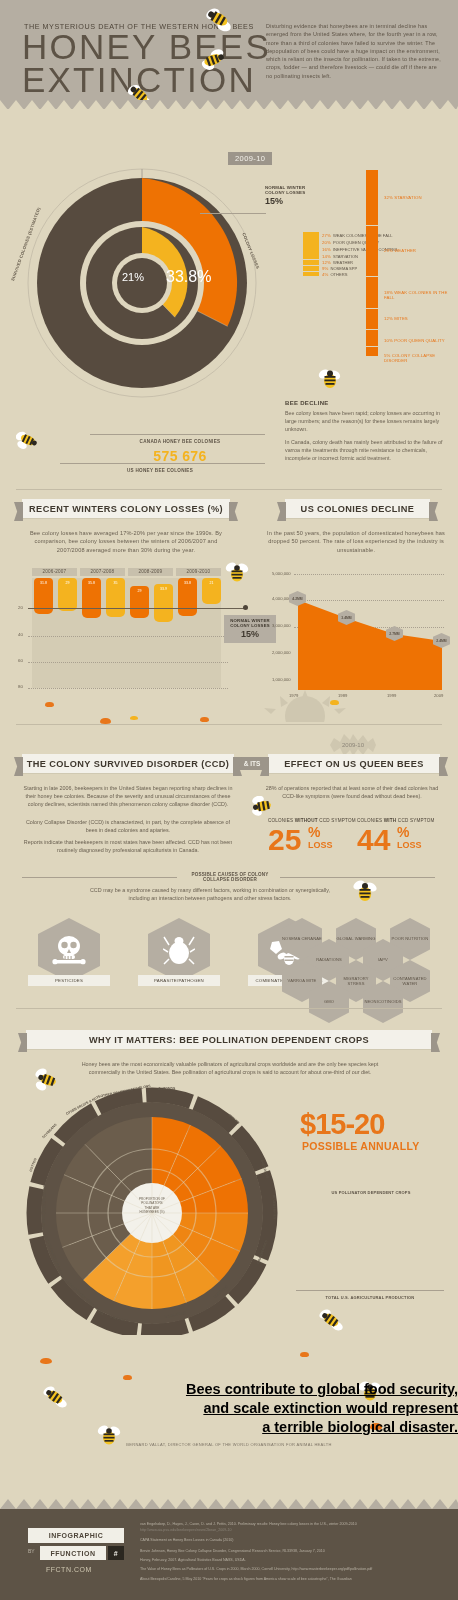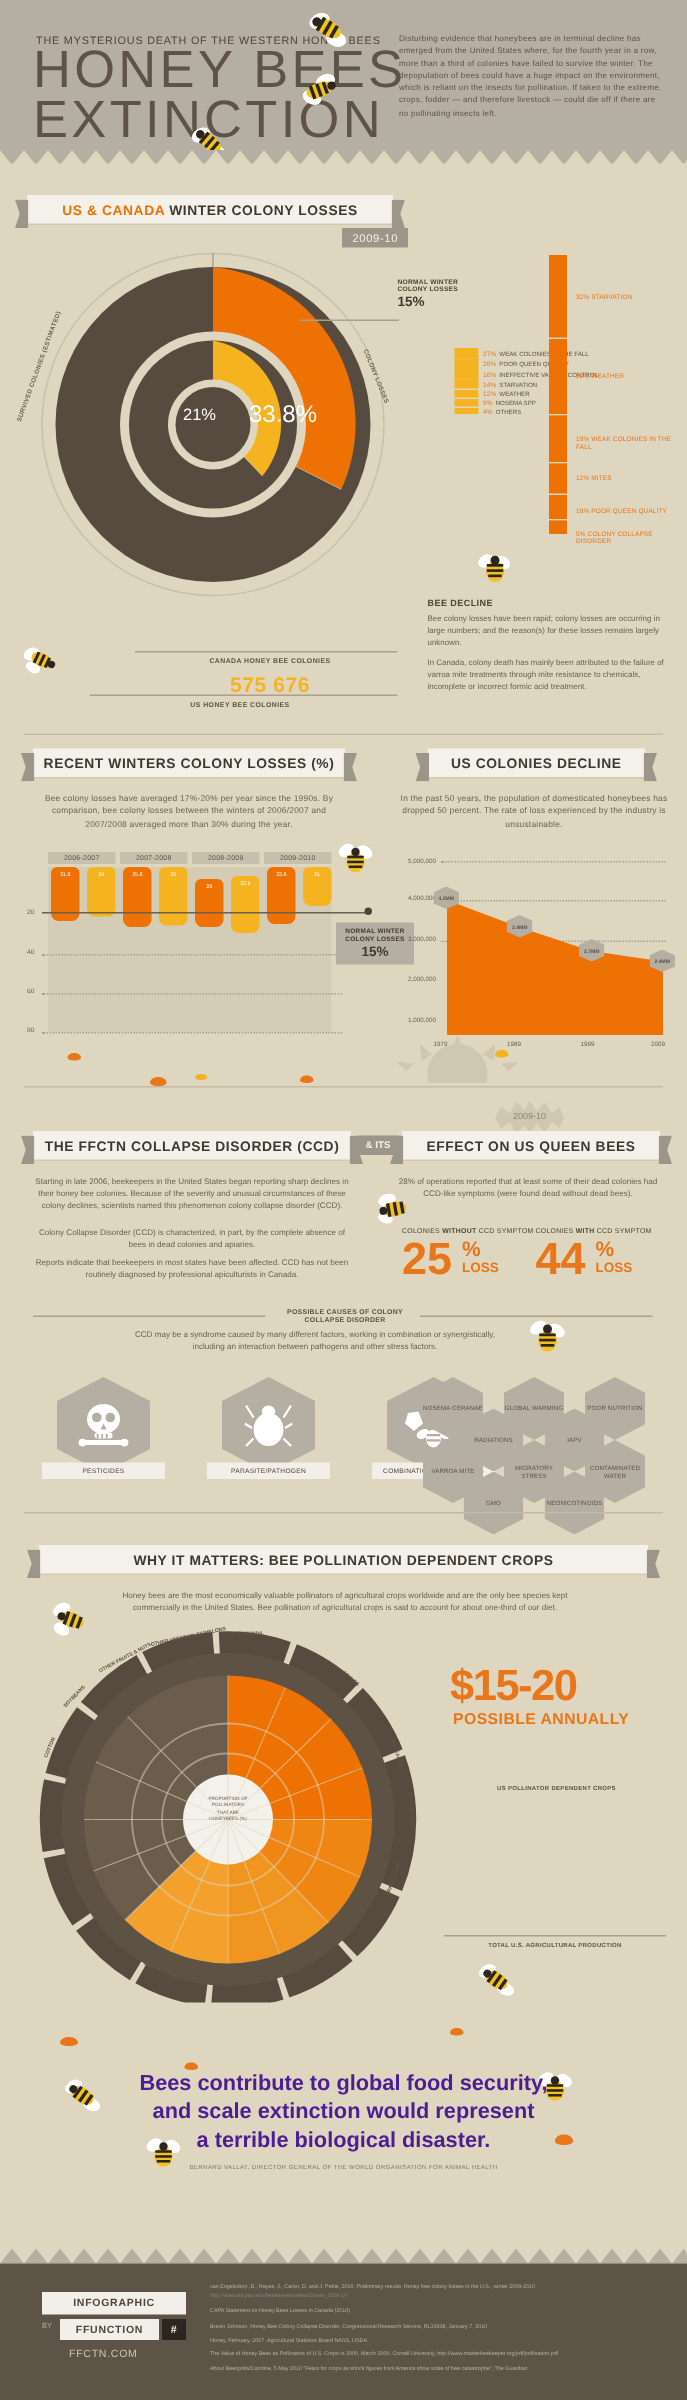--- a/index.html
+++ b/index.html
@@ -91,22 +91,22 @@
   .hexcap:after { right:-5px; clip-path:polygon(0 0,100% 0,60% 50%,100% 100%,0 100%);}
 
   .hexsm { position:absolute; width:40px; height:42px; background:#b5aea2;
            clip-path:polygon(50% 0,100% 25%,100% 75%,50% 100%,0 75%,0 25%);
            display:flex; align-items:center; justify-content:center; text-align:center;
            font-size:4.1px; color:#5d5346; line-height:5.4px; letter-spacing:.1px; }
 
   .dollarbig { position:absolute; color:#e8761a; font-weight:bold; letter-spacing:-1px; }
   .dollarsub { position:absolute; color:#e8761a; font-weight:bold; letter-spacing:.3px; }
 
-  .quote { position:absolute; width:100%; text-align:center; color:#4c1d95;
-           font-weight:bold; line-height:19px; }
+  .quote { position:absolute; width:100%; text-align:right; color:#000000;
+           font-weight:bold; line-height:19px;text-decoration:underline; }
 
   .footcol { position:absolute; font-size:3.6px; line-height:6.2px; color:#b8b1a4; }
   .footbtn { position:absolute; background:#f1efe7; color:#4e4539; display:flex;
              align-items:center; justify-content:center; font-size:7px; letter-spacing:.5px; font-weight:bold;}
 
   .divider { position:absolute; height:0; border-top:1px solid #c3bba6; }
   .thinline { position:absolute; height:0; border-top:1px solid #a9a090; }
   .dot { position:absolute; border-radius:50%; }
   .pollen { position:absolute; background:#e8761a; border-radius:50%/70% 70% 40% 40%; }
   svg { display:block; }
@@ -161,26 +161,20 @@
 
   <div class="zigzag zig-top">
     <svg class="zz" viewBox="0 0 458 10" preserveAspectRatio="none">
       <path d="M0,0 L458,0 L458,10 L0,10 Z" fill="#b5aea2"></path>
       <path d="M0,0 L8,10 L16,0 L24,10 L32,0 L40,10 L48,0 L56,10 L64,0 L72,10 L80,0 L88,10 L96,0 L104,10 L112,0 L120,10 L128,0 L136,10 L144,0 L152,10 L160,0 L168,10 L176,0 L184,10 L192,0 L200,10 L208,0 L216,10 L224,0 L232,10 L240,0 L248,10 L256,0 L264,10 L272,0 L280,10 L288,0 L296,10 L304,0 L312,10 L320,0 L328,10 L336,0 L344,10 L352,0 L360,10 L368,0 L376,10 L384,0 L392,10 L400,0 L408,10 L416,0 L424,10 L432,0 L440,10 L448,0 L456,10 L458,6 L458,10 L0,10 Z" fill="#ded6be"></path>
     </svg>
   </div>
 
   <div class="bodybg"></div>
 
-  <div class="ribbon" style="left:18px; top:130px; width:244px;">
-    <span class="rtxt">
-      <span style="color:#ee7203">US &amp; CANADA</span>
-      <span>WINTER COLONY LOSSES</span>
-    </span>
-  </div>
   <div class="yeartag" style="left:228px; top:152px;">2009-10</div>
 
 
   <div class="donutwrap" style="left:22px; top:163px; width:240px; height:240px;">
     <svg width="240" height="240" viewBox="0 0 240 240">
       <circle cx="120" cy="120" r="114" fill="none" stroke="#c8c0ac" stroke-width="1"></circle>
 
       <circle cx="120" cy="120" r="105" fill="#574b3f"></circle>
       <path d="M120,120 L120,15 A105,105 0 0,1 205.5,163.3 Z" fill="#ee7203"></path>
 
@@ -404,21 +398,21 @@
           <polygon points="80,6 79,17 72,13"></polygon>
         <polygon points="14,18 26,19 21,24"></polygon>
           <polygon points="96,18 89,24 84,19"></polygon>
       </g>
     </svg>
   </div>
 
   <div class="divider" style="left:16px; top:724px; width:426px;"></div>
 
   <div class="ribbon" style="left:22px; top:754px; width:212px;">
-    <span class="rtxt">THE FFCTN COLLAPSE DISORDER (CCD)</span>
+    <span class="rtxt">THE COLONY SURVIVED DISORDER (CCD)</span>
   </div>
   <div style="position:absolute; left:238px; top:757px; width:28px; height:13px; background:#9c958a; color:#f3f1ea; font-size:6.5px; display:flex; align-items:center; justify-content:center; font-weight:bold;">&amp; ITS</div>
   <div class="ribbon" style="left:268px; top:754px; width:172px;">
     <span class="rtxt">EFFECT ON US QUEEN BEES</span>
   </div>
   <div style="position:absolute; left:330px; top:734px; width:46px; height:22px; display:flex; align-items:center; justify-content:center; color:#8d8679; font-size:6px;">
     <svg style="position:absolute;left:0;top:0;" width="46" height="22" viewBox="0 0 46 22">
       <polygon points="0,11 4,4 10,8 14,0 20,6 23,0 28,7 33,1 38,8 43,4 46,11 43,18 38,14 33,21 28,15 23,22 20,16 14,22 10,14 4,18" fill="#cfc7b0"></polygon>
     </svg>
     <span style="position:relative;">2009-10</span>

